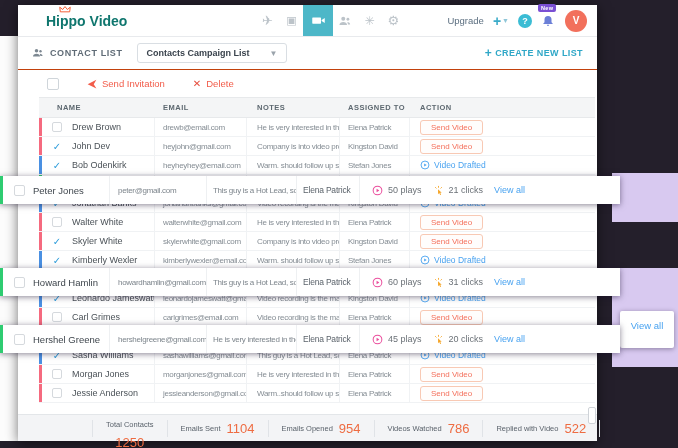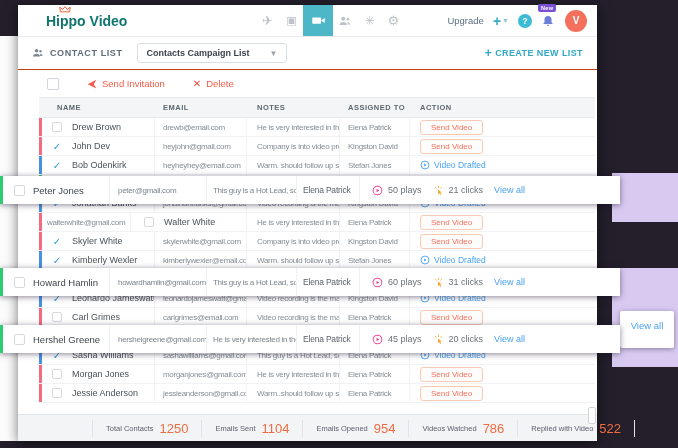--- a/index.html
+++ b/index.html
@@ -80,21 +80,21 @@
   .send-btn { font-size:8px; color:#f4705c; border:1px solid #f8c9b4; border-radius:3px;
               padding:2px 10px; background:#fffdfc; cursor:pointer; font-family:inherit; }
   .drafted { color:#4aa3f0; font-size:8.5px; display:flex; gap:4px; align-items:flex-end; }
   .mini-stats { display:flex; align-items:center; gap:5px; font-size:8px; color:#6b7177; }
   .mini-stats .va { color:#4aa3f0; }
 
   
   .footer { margin-top:auto; height:27px; min-height:27px; background:#f3f4f6; border-top:1px solid #e3e6e9;
             display:flex; align-items:center; padding-left:74px; }
   .stat { display:flex; align-items:center; gap:6px; padding:0 13px; border-right:1px solid #e0e3e7; height:17px; }
-  .stat:first-child { border-left:1px solid #e0e3e7; }
+  .stat:first-child { border-left:1px solid #e0e3e7;flex-direction:column; }
   .stat .lbl { font-size:7.5px; color:#5a626b; white-space:nowrap; }
   .stat .val { font-size:13px; color:#ee6c42; }
 
   
   .purple-rect { position:absolute; background:#d8c9f0; z-index:10; }
   .purple-1 { left:612px; top:173px; width:66px; height:49px; }
   .purple-2 { left:612px; top:268px; width:66px; height:99px; }
   .viewall-popup { position:absolute; left:620px; top:311px; width:54px; height:37px; background:#fff;
                    z-index:20; box-shadow:0 1px 5px rgba(20,10,40,.4); border-radius:2px;
                    display:flex; align-items:flex-start; justify-content:center; padding-top:9px;
@@ -352,26 +352,26 @@
                   <circle cx="12" cy="12" r="9.5" fill="none" stroke="#4aa3f0" stroke-width="2.2"></circle>
                   <path d="M10 8.2 16 12l-6 3.8z" fill="#4aa3f0"></path>
                 </svg>
               </span>
               <span>Video Drafted</span>
             </span>
           </div>
         </div>
         <div class="trow">
           <span class="stripe red"></span>
-          <div class="cell c2">
-            <span>walterwhite@gmail.com</span>
-          </div>
           <div class="cell c1">
             <span class="row-cb"></span>
             <span class="nm">Walter White</span>
+          </div>
+          <div class="cell c2">
+            <span>walterwhite@gmail.com</span>
           </div>
           <div class="cell c3">
             <span>He is very interested in the prod...</span>
           </div>
           <div class="cell c4">
             <span>Elena Patrick</span>
           </div>
           <div class="cell c5">
             <button class="send-btn">Send Video</button>
           </div>

